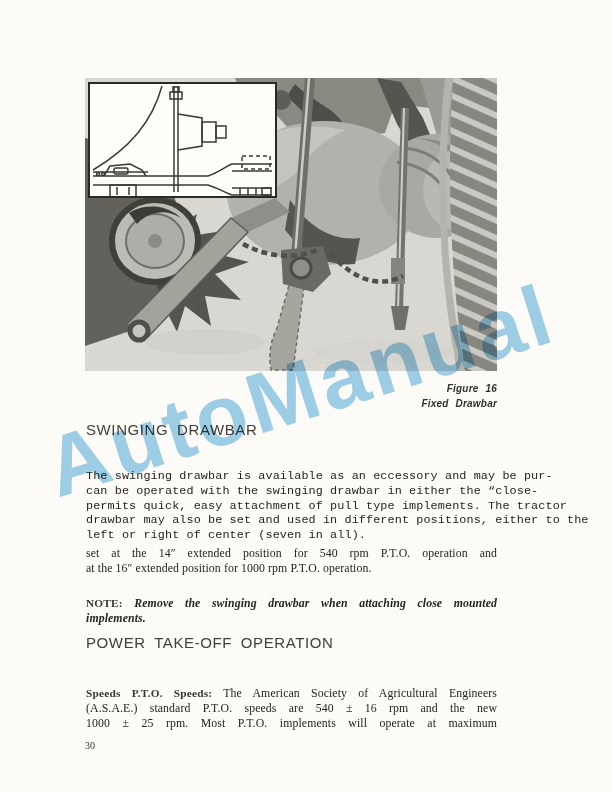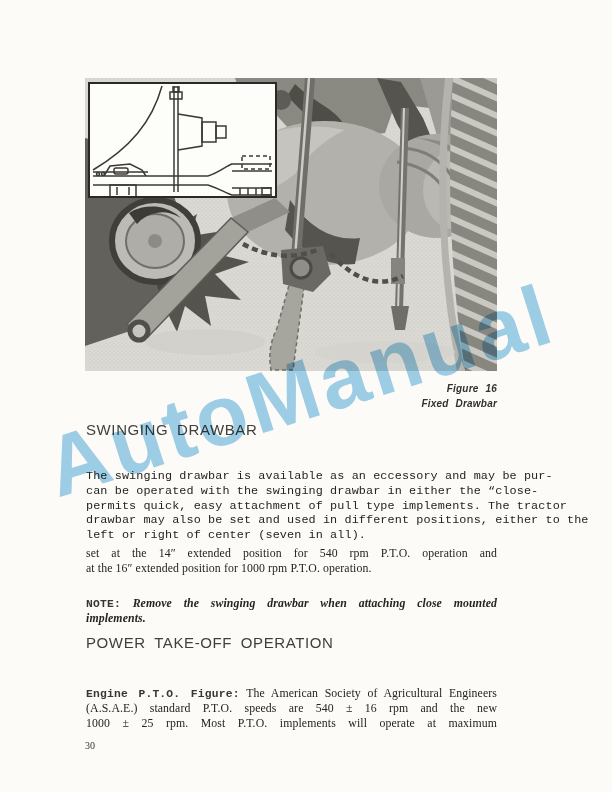--- a/index.html
+++ b/index.html
@@ -28,21 +28,21 @@
   .hd{
     font-family:"Liberation Sans",sans-serif;font-weight:400;font-size:15px;
     color:#403f3b;letter-spacing:.6px;word-spacing:4px;
   }
   .tline{
     font-size:11.8px;line-height:14.8px;height:14.8px;white-space:nowrap;
     text-align:justify;text-align-last:justify;letter-spacing:.1px;
   }
   .tlast{text-align-last:left;}
   .blead{
-    font-family:Liberation Mono, monospace;font-weight:700;font-size:11.3px;
+    font-family:Liberation Serif, serif;font-weight:700;font-size:11.3px;
     color:#38372f;letter-spacing:.2px;
   }
   .noteit{font-style:italic;font-weight:700;}
   .pagenum{position:absolute;left:85px;top:740px;font-size:10px;color:#33322d;}
   
   .watermark{
     position:absolute;left:56px;top:426px;z-index:10;pointer-events:none;
     font-family:"Liberation Sans",sans-serif;font-weight:700;
     font-size:85px;line-height:1;letter-spacing:4px;white-space:nowrap;
     color:#9fd0ec;mix-blend-mode:multiply;
@@ -182,21 +182,21 @@
 
   <div class="col" style="top:596px;">
     <div class="tline"><span class="blead">NOTE:</span> <span class="noteit">Remove the swinging drawbar when attaching close mounted</span></div>
     <div class="tline tlast noteit">implements.</div>
   </div>
 
   <div class="col hd" style="top:634px;">POWER TAKE-OFF OPERATION</div>
 
 
   <div class="col" style="top:686px;">
-    <div class="tline"><span class="blead">Engine P.T.O. Figure:</span> <span>The American Society of Agricultural Engineers</span></div>
+    <div class="tline"><span class="blead">Speeds P.T.O. Speeds:</span> <span>The American Society of Agricultural Engineers</span></div>
     <div class="tline">(A.S.A.E.) standard P.T.O. speeds are 540 ± 16 rpm and the new</div>
     <div class="tline">1000 ± 25 rpm. Most P.T.O. implements will operate at maximum</div>
   </div>
 
   <div class="pagenum">30</div>
 
   <div class="watermark">AutoManual</div>
 
 </div>
 

